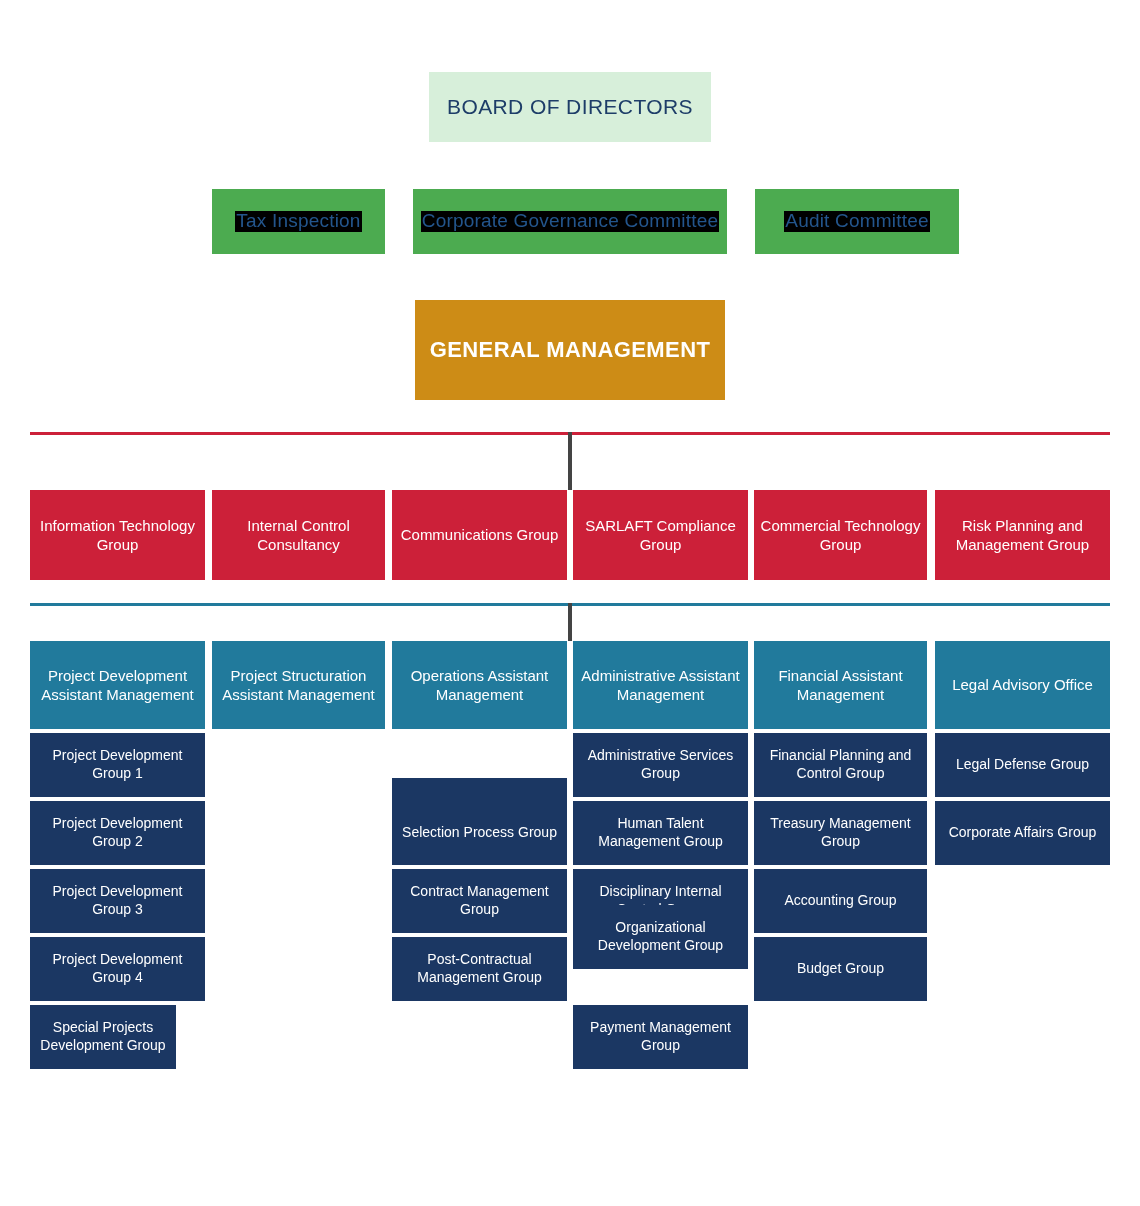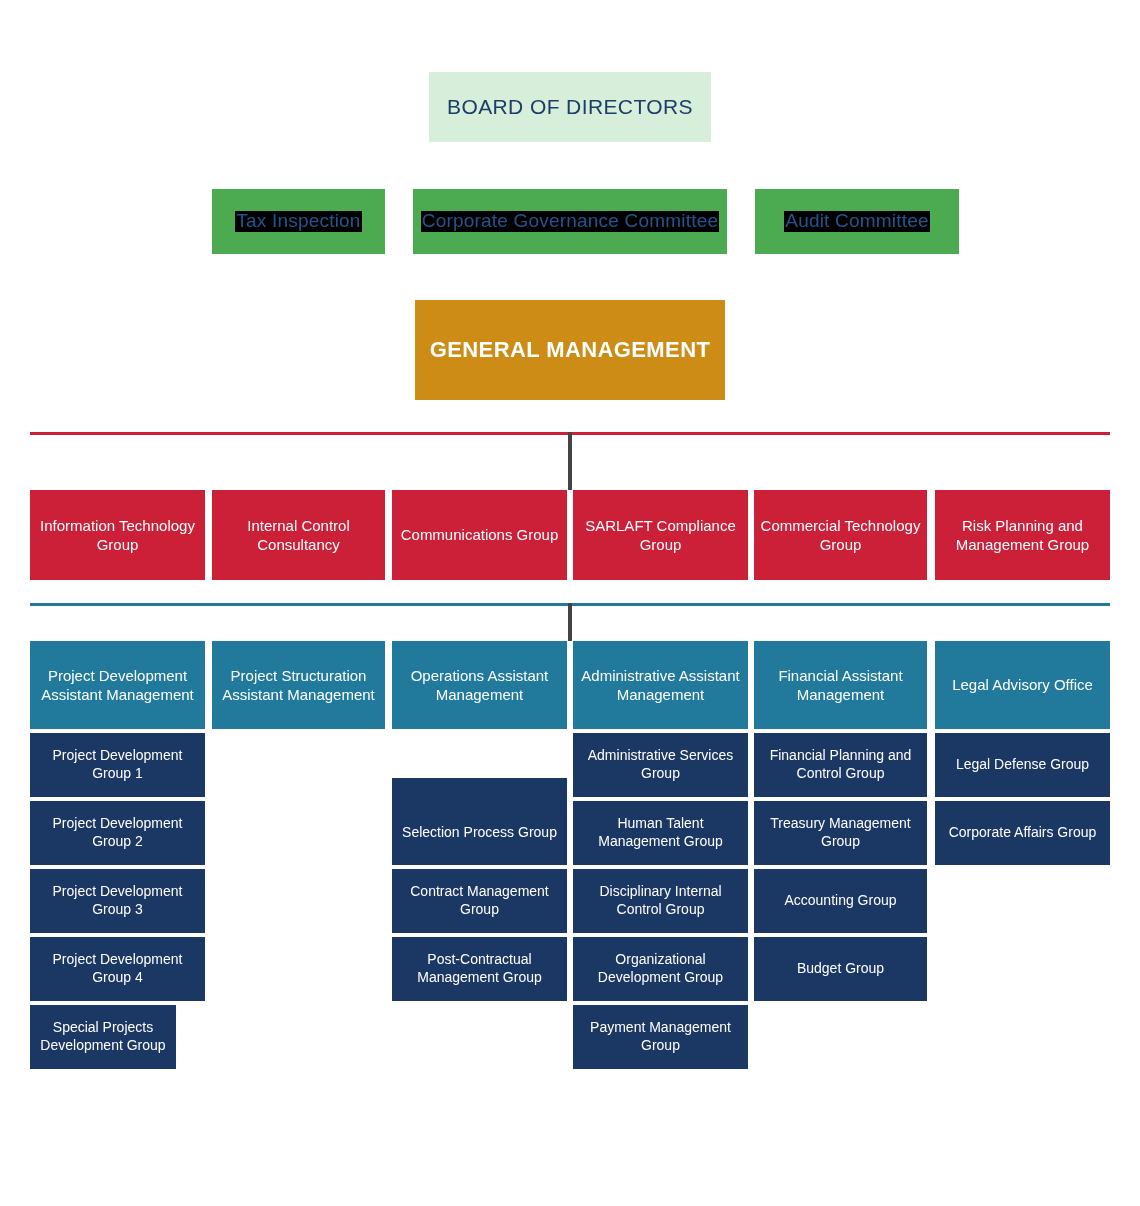--- a/index.html
+++ b/index.html
@@ -201,21 +201,21 @@
 
   <div class="box navybox" style="left:573px; top:733px; width:175px; height:64px;">
     <span>Administrative Services Group</span>
   </div>
   <div class="box navybox" style="left:573px; top:801px; width:175px; height:64px;">
     <span>Human Talent Management Group</span>
   </div>
   <div class="box navybox" style="left:573px; top:869px; width:175px; height:64px;">
     <span>Disciplinary Internal Control Group</span>
   </div>
-  <div class="box navybox" style="left:573px; top:937px; width:175px; height:64px;">
+  <div class="box navybox" style="left:573px; top:905px; width:175px; height:64px;">
     <span>Organizational Development Group</span>
   </div>
   <div class="box navybox" style="left:573px; top:1005px; width:175px; height:64px;">
     <span>Payment Management Group</span>
   </div>
 
   <div class="box navybox" style="left:754px; top:733px; width:173px; height:64px;">
     <span>Financial Planning and Control Group</span>
   </div>
   <div class="box navybox" style="left:754px; top:801px; width:173px; height:64px;">

